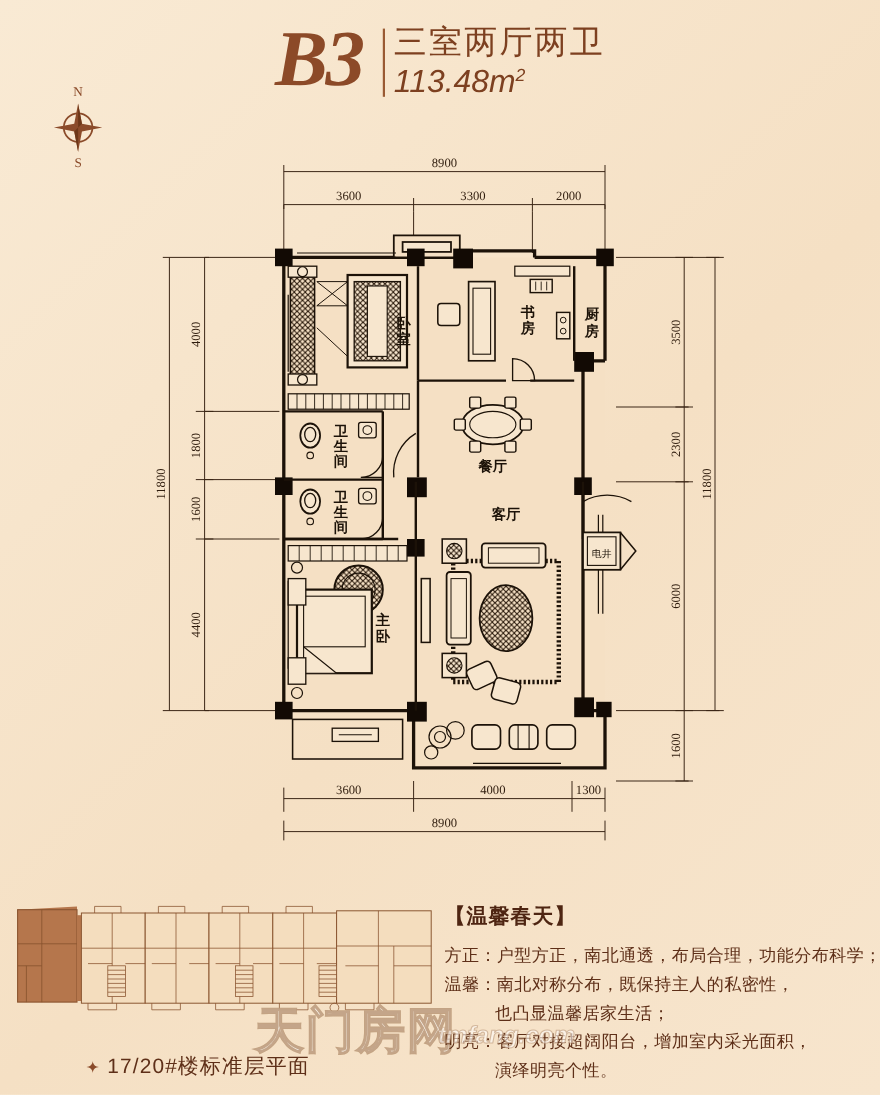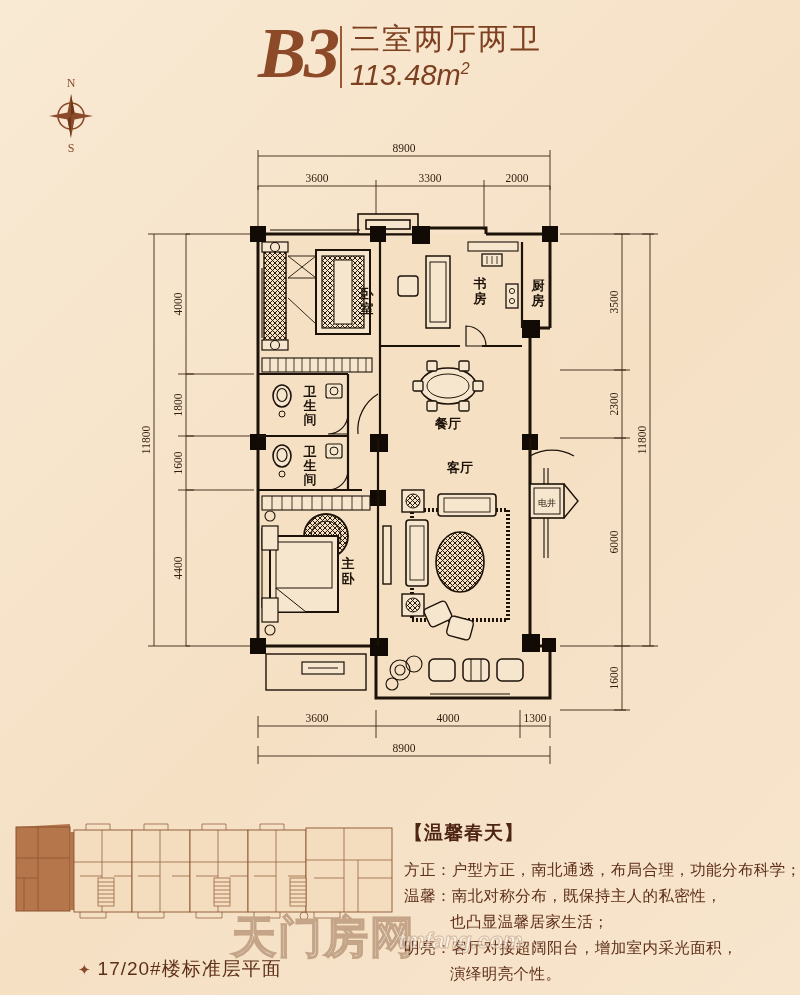--- a/index.html
+++ b/index.html
@@ -15,21 +15,21 @@
     background: linear-gradient(135deg,#f9ead4 0%, #f5e0c4 55%, #f7e5cd 100%);
   }
 
   
   .title-wrap { position: absolute; left: 0; top: 18px; width: 800px; height: 96px; }
   .title-inner { display: flex; align-items: flex-start; justify-content: center; gap: 0px; }
   .b3 {
     font-family: "Liberation Serif", "DejaVu Serif", serif;
     font-size: 72px; font-weight: bold; font-style: italic;
     color: #8c4a28; line-height: 0.98; letter-spacing: -2px;
-    padding-right: 2px;
+    padding-right: 18px;
     text-align: right;
   }
   .vrule { width: 2px; height: 62px; background: #9a5a33; margin-top: 8px; }
   .t-right { padding-left: 8px; padding-top: 2px; }
   .t-rooms { font-size: 30px; color: #7d4020; letter-spacing: 2px; line-height: 1.25; }
   .t-area  { font-size: 29px; color: #7d4020; letter-spacing: 0px; line-height: 1.2; font-style: italic; }
   .t-area sup { font-size: 16px; }
 
   
   .compass { position: absolute; left: 38px; top: 78px; width: 66px; height: 76px; color: #8b4b2a; }

